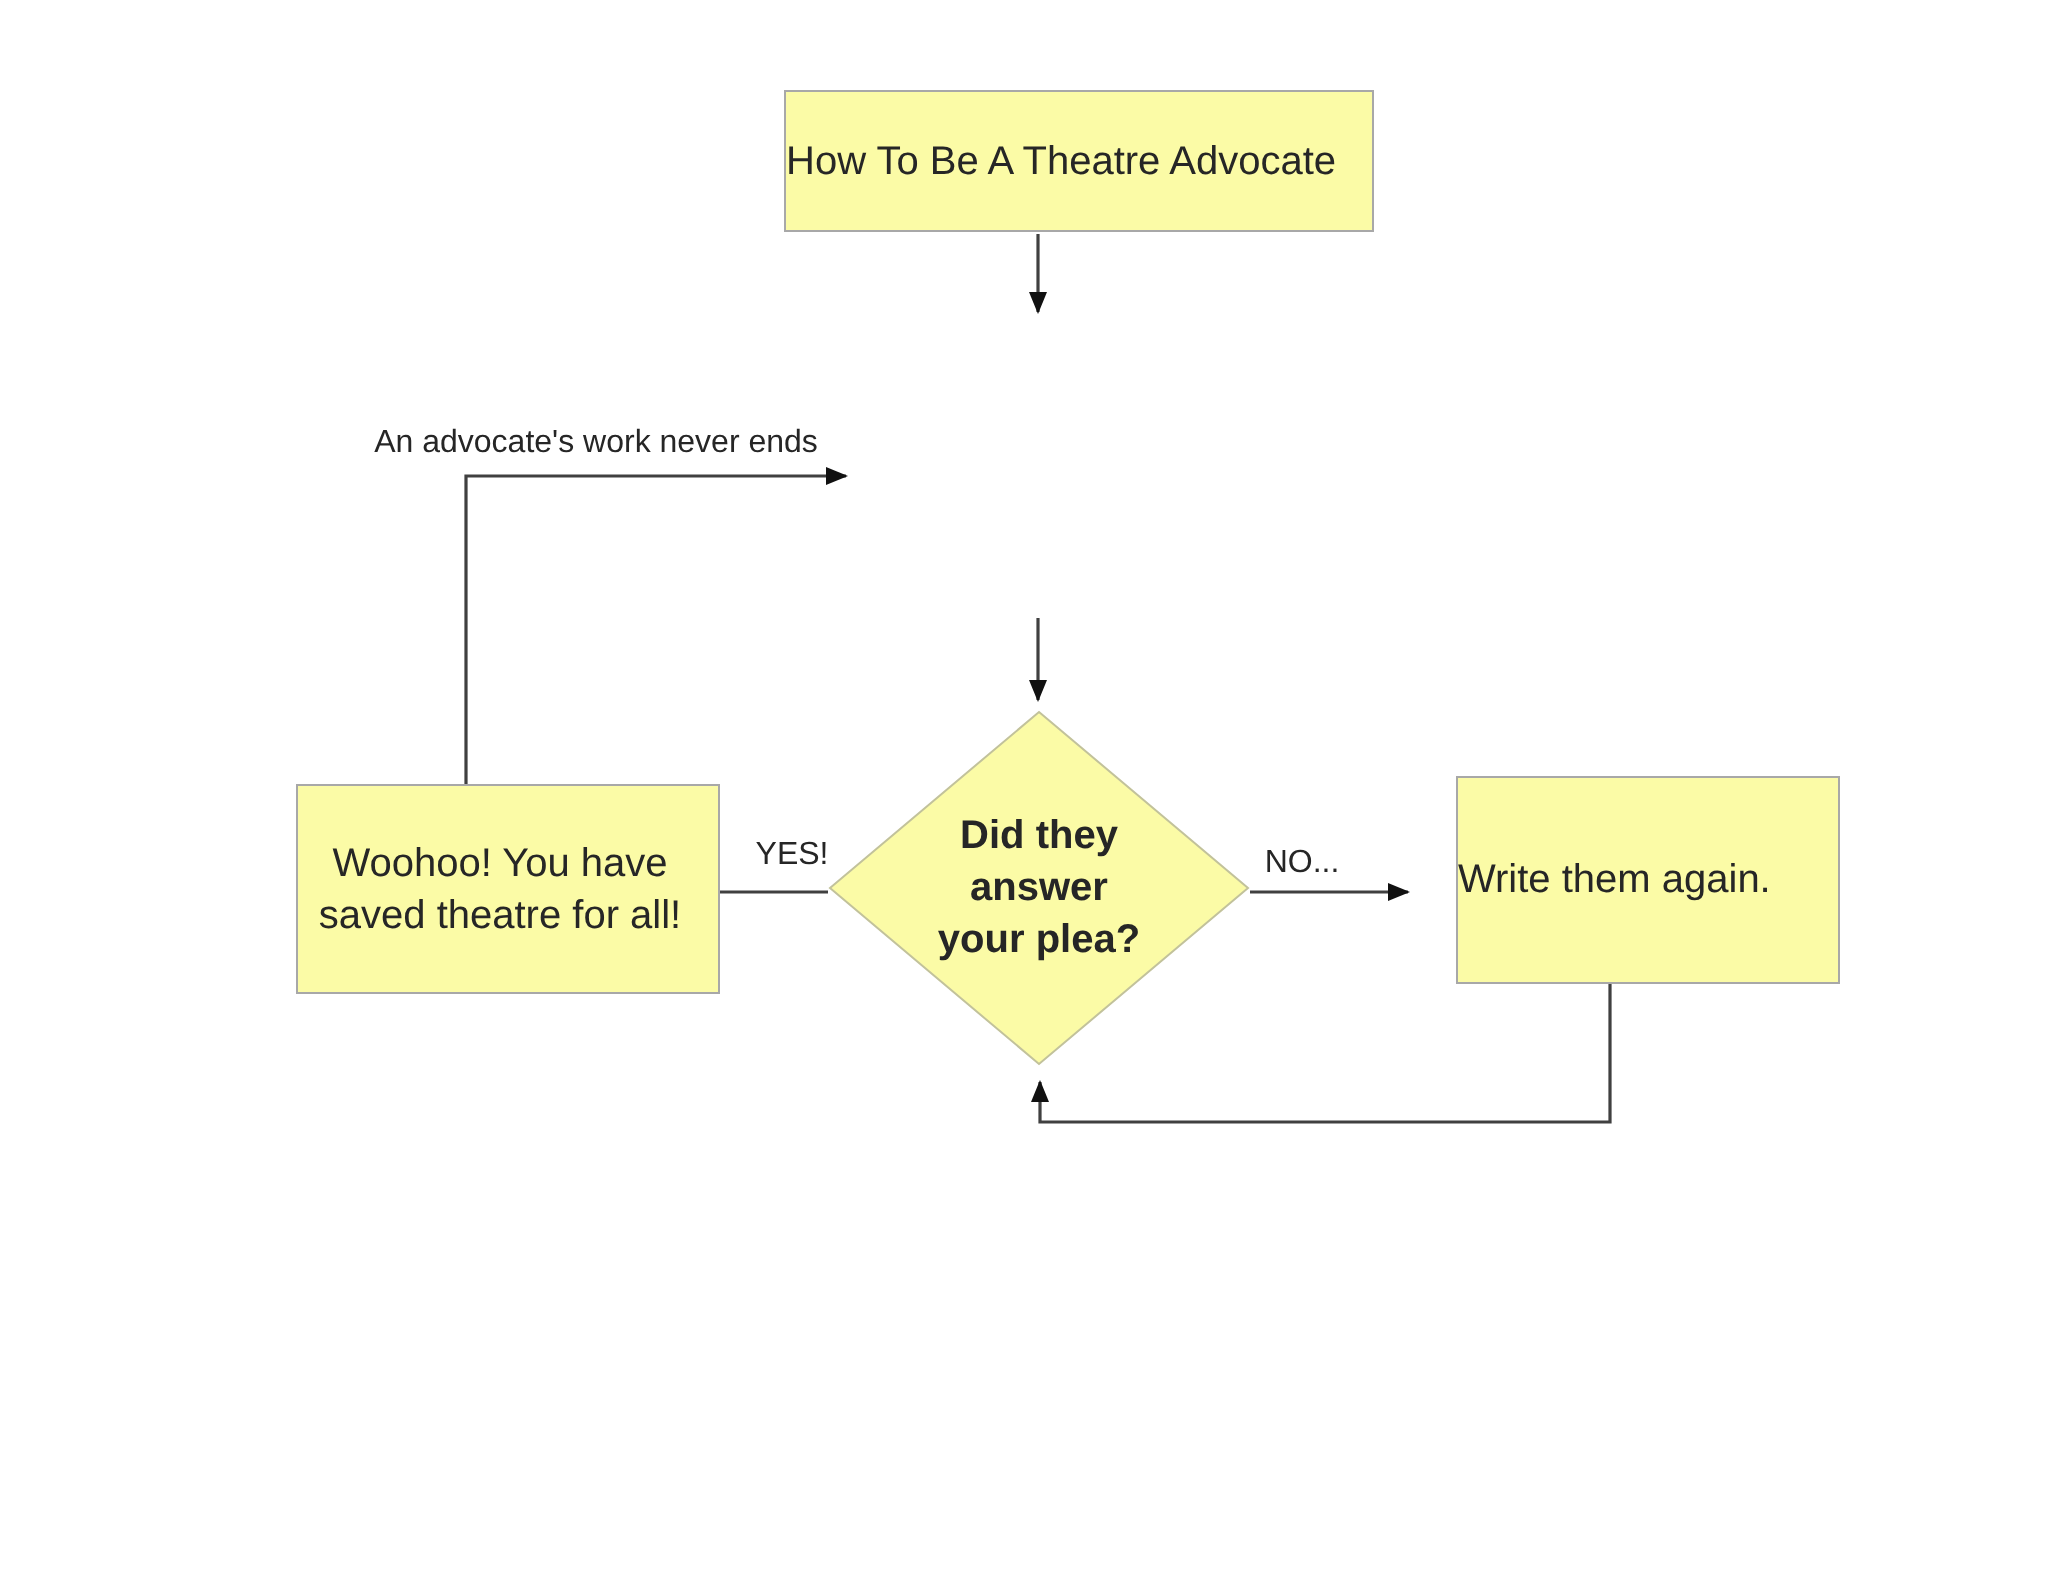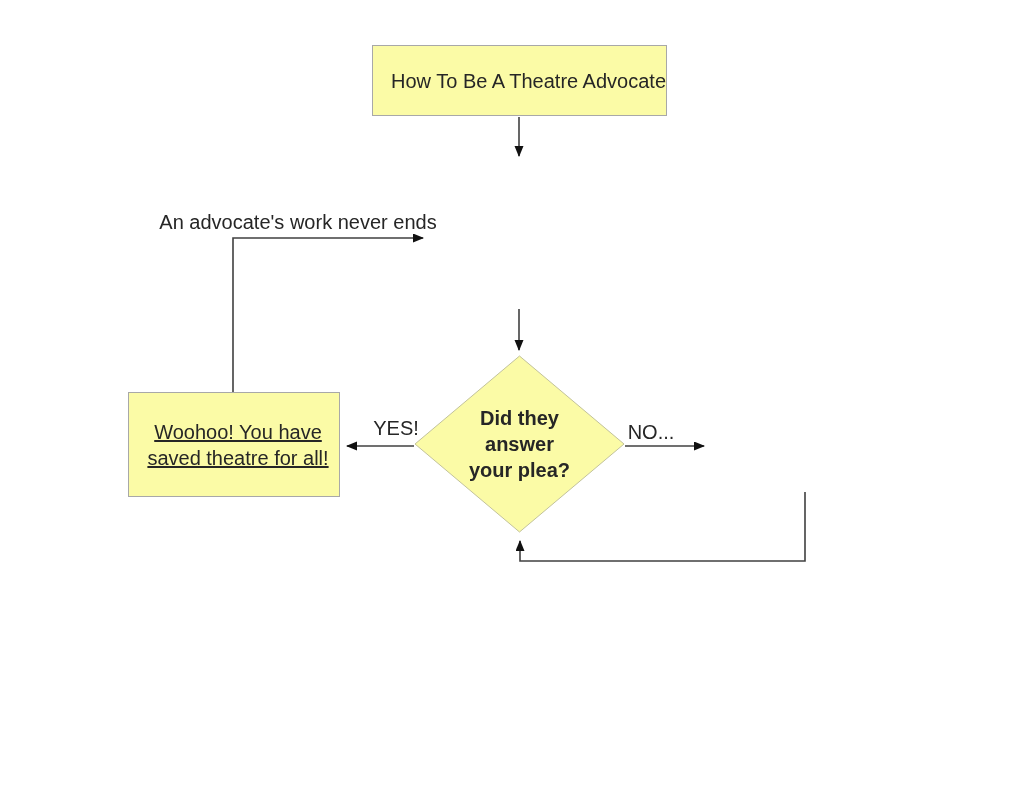--- a/index.html
+++ b/index.html
@@ -25,25 +25,26 @@
   }
   #connector-layer path.edge {
     fill: none;
     stroke: var(--line-color, #404040);
     stroke-width: 1.6;
   }
   .node {
     position: absolute;
     display: flex;
     align-items: center;
-    justify-content: flex-end;
+    justify-content: flex-start;
     text-align: center;
     box-sizing: border-box;
     font-size: 20px;
     line-height: 26px;
+    margin-left: 20px;
   }
   .rect-node {
     background: var(--node-fill, #fbfba6);
     border: 1px solid var(--rect-border, #a8a8a8);
   }
   .ellipse-node {
     background: var(--node-fill, #fbfba6);
     border: 1px solid var(--shape-border, #c2c29b);
     border-radius: 50%;
   }
@@ -72,21 +73,21 @@
     font-weight: bold;
   }
   .node-label-inner { display: inline-block; }
   .w115 { width: 118px; }
   .w110 { width: 112px; }
   .w200 { width: 202px; }
   .edge-label {
     position: absolute;
     transform: translate(-50%, -50%);
     white-space: nowrap;
-    font-size: 20px;
+    font-size: 16px;
     color: var(--text-color, #262626);
   }
 </style>
 </head>
 <body>
 
 <div id="canvas">
 
   <svg id="connector-layer" viewBox="0 0 1024 791" xmlns="http://www.w3.org/2000/svg">
     <defs>
@@ -109,22 +110,25 @@
 
   <div class="diamond-wrap" style="left:414px; top:355px; width:211px; height:178px;">
     <svg width="211" height="178" viewBox="0 0 211 178">
       <polygon points="105.5,1 210,89 105.5,177 1,89"></polygon>
     </svg>
     <div class="diamond-label">
       <span class="node-label-inner w110">Did they answer your plea?</span>
     </div>
   </div>
 
-  <div class="node rect-node" style="left:128px; top:392px; width:212px; height:105px;text-decoration:underline;">
+  <div class="node rect-node" style="left:128px; top:392px; width:212px; height:105px;">
     <span class="node-label-inner w200">Woohoo! You have saved theatre for all!</span>
   </div>
 
+  <div class="node rect-node" style="left:708px; top:388px; width:192px; height:104px;">
+    <span class="node-label-inner">Write them again.</span>
+  </div>
 
   <div class="edge-label" style="left:396px; top:428px;">YES!</div>
   <div class="edge-label" style="left:651px; top:432px;">NO...</div>
   <div class="edge-label" style="left:298px; top:222px;">An advocate's work never ends</div>
 
 </div>
 
 </body></html>

